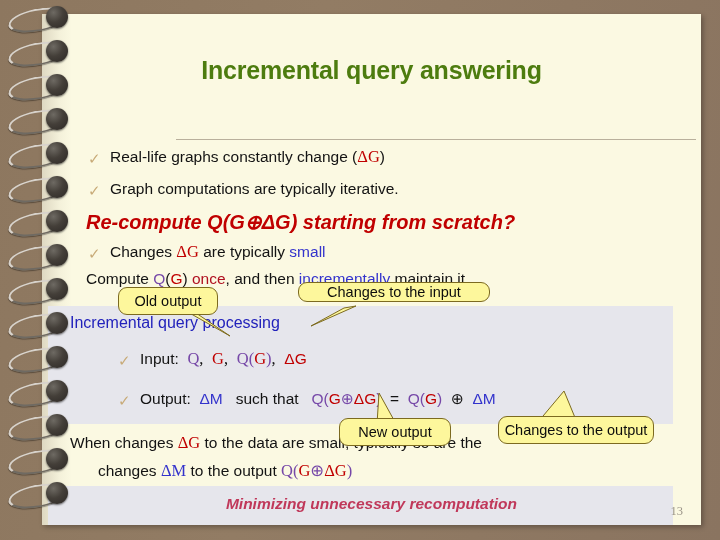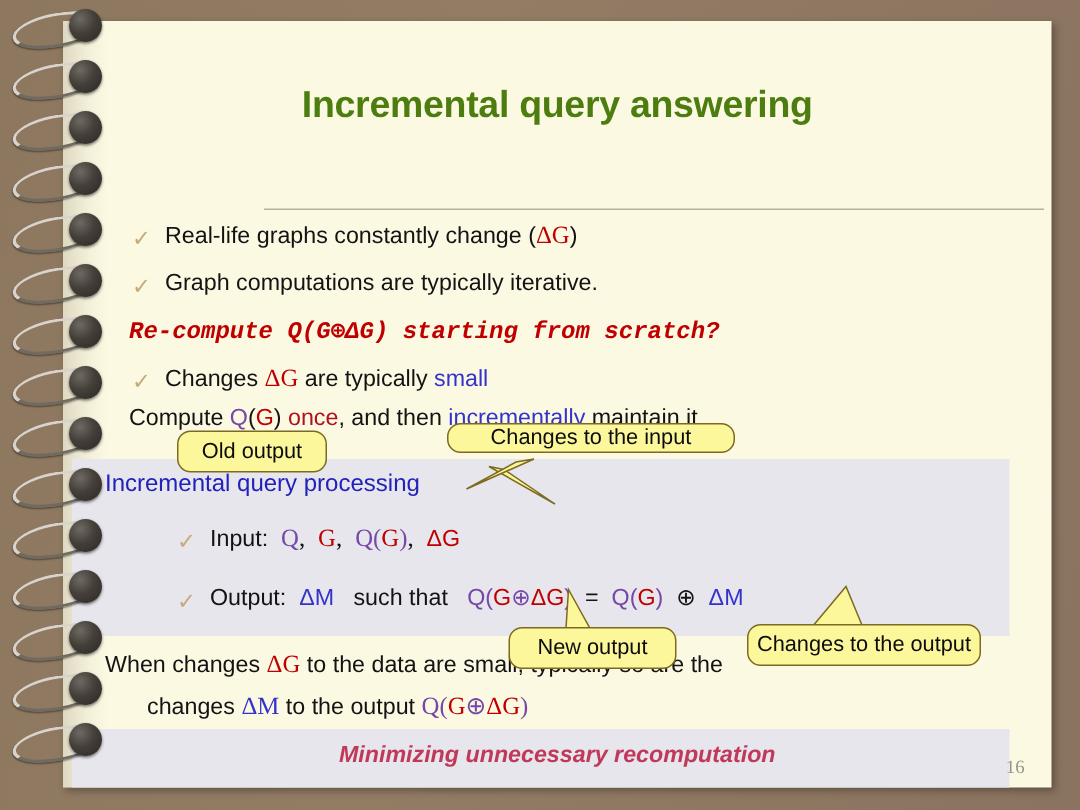--- a/index.html
+++ b/index.html
@@ -109,26 +109,25 @@
   }
   .red   { color: #c00000; }
   .blue  { color: #3333cc; }
   .purple{ color: #7648a8; }
   .darkred { color: #b01020; }
 
   .serif { font-family: "Liberation Serif", serif; font-size: 16.5px; }
 
   .bigemph {
     position: absolute;
-    font-size: 16px;
+    font-size: 20px;
     font-weight: bold;
     font-style: italic;
     color: #c00000;
     white-space: nowrap;
-    font-family: Liberation Mono, monospace;
   }
 
   
   .grey-panel {
     position: absolute;
     background: #e6e6ec;
     z-index: 12;
   }
 
   
@@ -304,24 +303,24 @@
     <div class="line" style="left:28px; top:420px;">
       <span>When changes </span><span class="red serif">ΔG</span><span> to the data are small, typically so are the</span>
     </div>
     <div class="line" style="left:56px; top:448px;">
       <span>changes </span><span class="blue serif">ΔM</span><span> to the output </span><span class="purple serif">Q</span><span class="purple serif">(</span><span class="red serif">G</span><span class="purple serif">⊕</span><span class="red serif">ΔG</span><span class="purple serif">)</span>
     </div>
 
     <div class="grey-panel" style="left:6px; top:472px; width:625px; height:40px;"></div>
     <div id="banner-text" style="top:481px;">Minimizing unnecessary recomputation</div>
 
-    <div id="page-number">16</div>
-  </div>
-
-  <div class="callout" style="left:118px; top:287px; width:140px; height:52px;text-align:right;">
+    <div id="page-number">13</div>
+  </div>
+
+  <div class="callout" style="left:118px; top:287px; width:140px; height:52px;">
     <svg width="140" height="52" viewBox="0 0 140 52">
       <path d="M 68 24 L 112 49 L 78 26 Z" fill="#fdf79c" stroke="#7c6a20" stroke-width="1"></path>
     </svg>
     <div class="bubble" style="left:0; top:0; width:100px; height:28px;">Old output</div>
   </div>
 
   <div class="callout" style="left:286px; top:282px; width:215px; height:55px;">
     <svg width="215" height="55" viewBox="0 0 215 55">
       <path d="M 70 24 L 25 44 L 58 26 Z" fill="#fdf79c" stroke="#7c6a20" stroke-width="1"></path>
     </svg>

